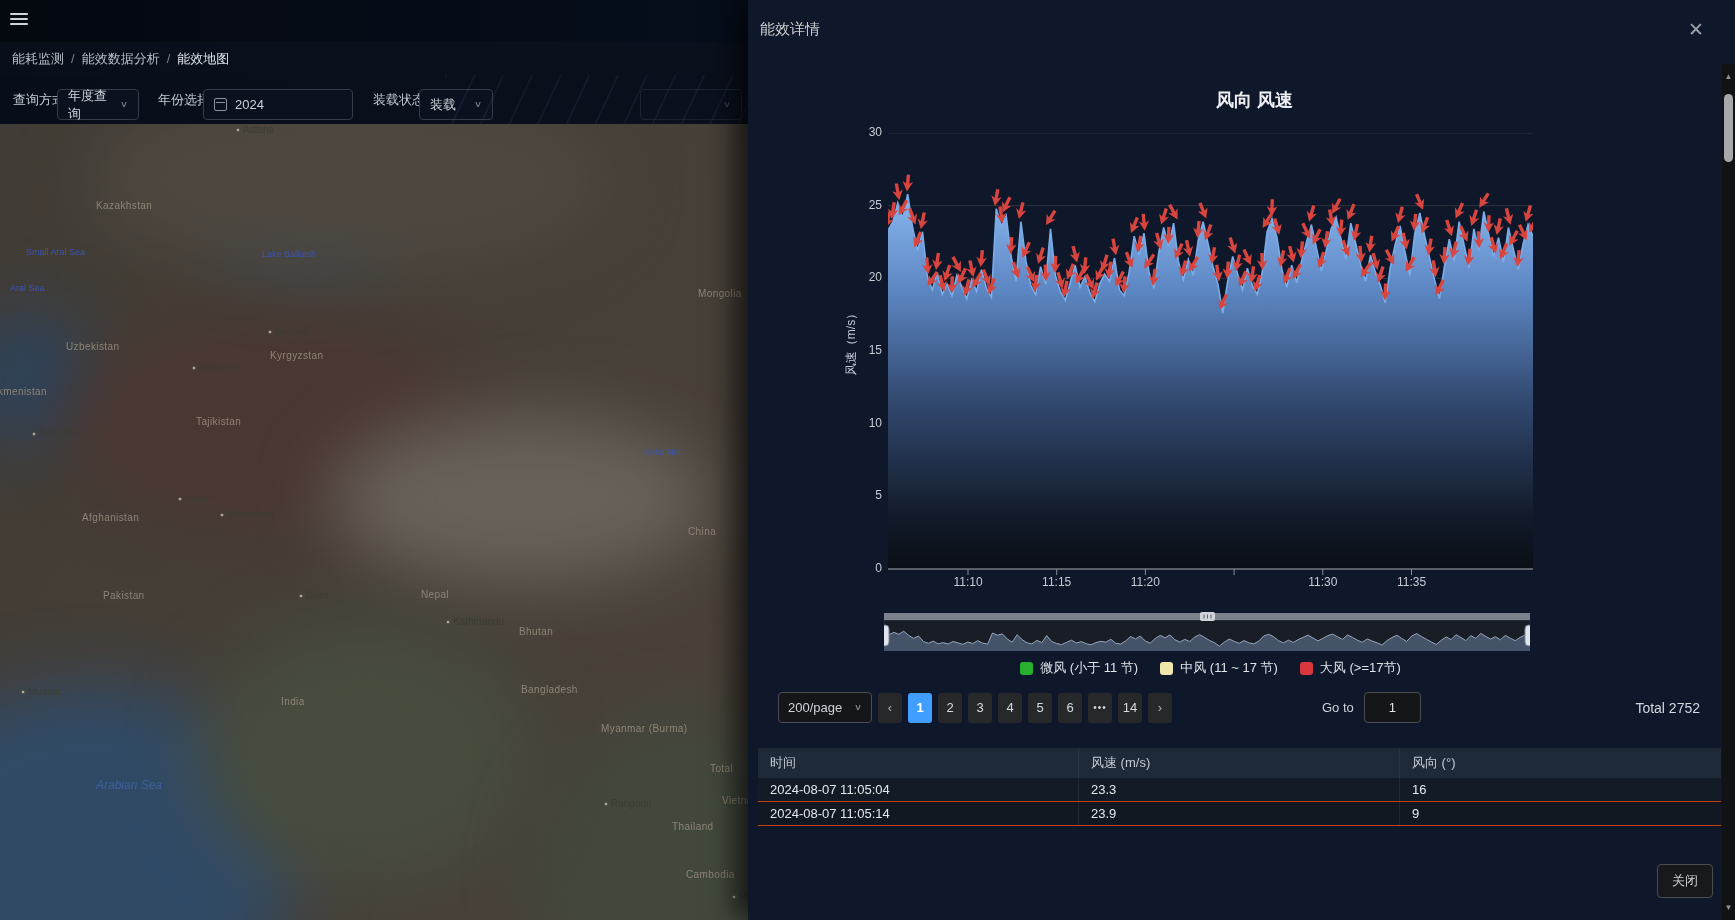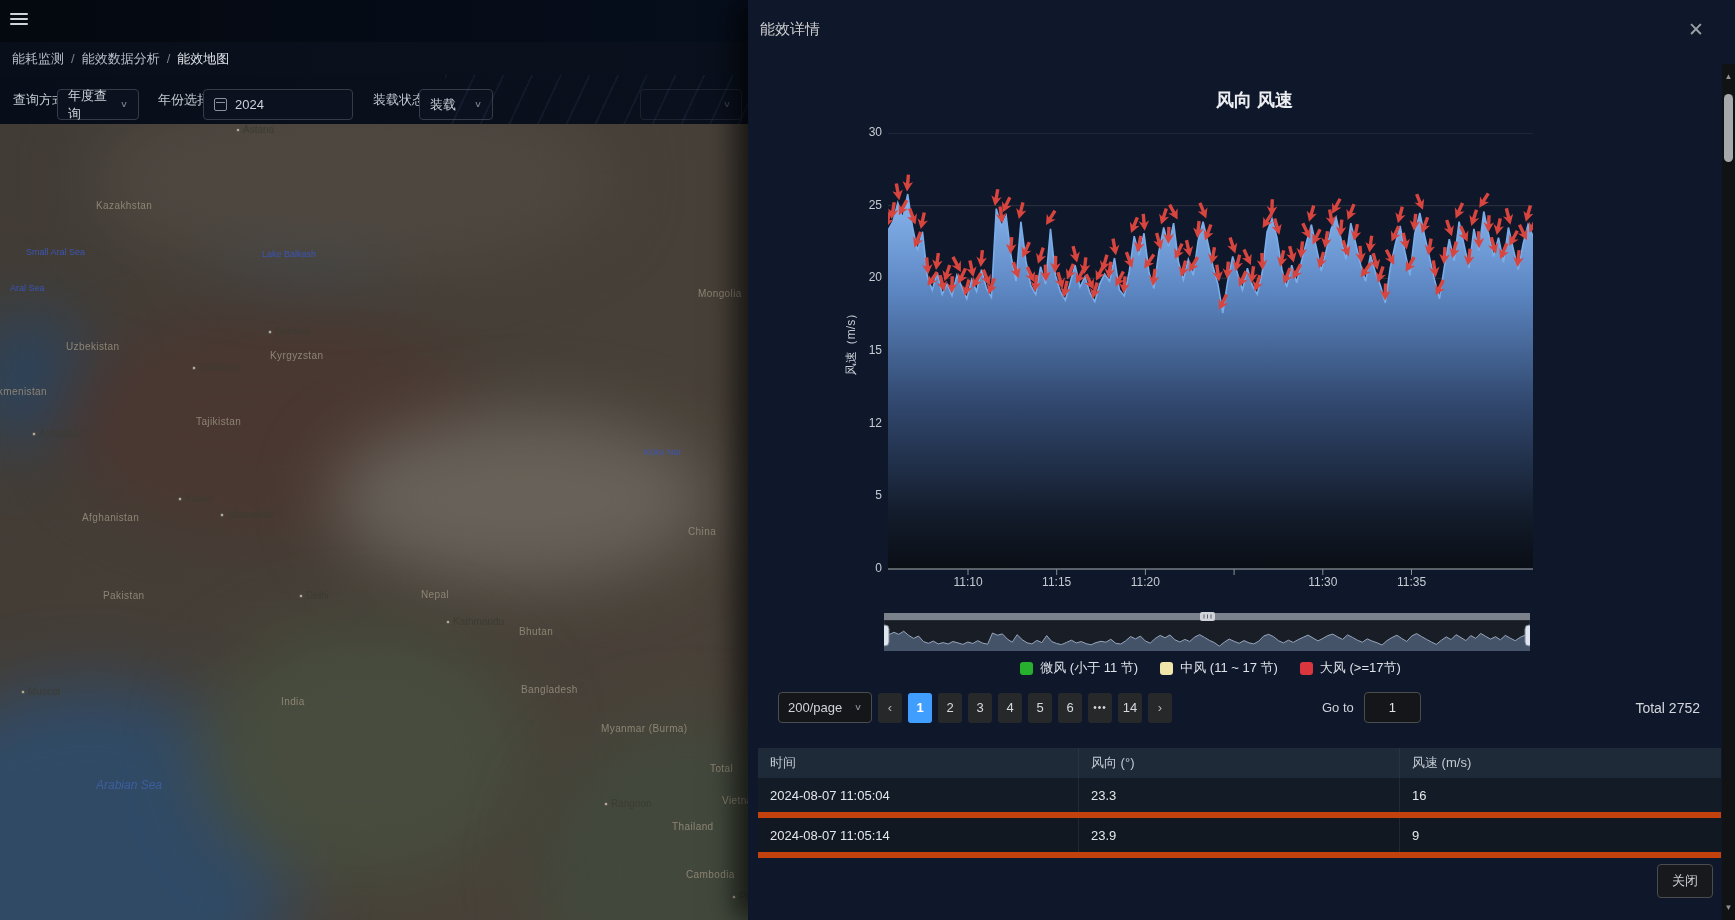--- a/index.html
+++ b/index.html
@@ -82,21 +82,21 @@
   .pg-btn.more { letter-spacing:1px; font-size:10px; }
   .goto-label { margin-left:150px; font-size:13px; color:#cfd3d9; }
   .goto-input { width:57px; height:31px; margin-left:10px; border:1px solid #4b4c4e; border-radius:4px;
     background:#151619; color:#dfe3e8; font-size:13px; text-align:center; }
   .total-label { margin-left:auto; font-size:14px; color:#d4d8dd; }
 
   .detail-table { position:absolute; left:10px; top:748px; width:963px; font-size:13px; }
   .t-row { display:grid; grid-template-columns:321px 321px 321px; }
   .t-head { background:#1e2a38; height:30px; }
   .t-head .t-cell { color:#c3cbd4; }
-  .t-body-row { height:40px; border-bottom:6px solid #c2410c; }
+  .t-body-row { height:24px; border-bottom:1px solid #c2410c; }
   .t-body-row:nth-child(2) { background:#131c26; }
   .t-body-row:nth-child(3) { background:#111821; }
   .t-cell { display:flex; align-items:center; padding-left:12px; color:#e4e7ea;
     border-right:1px solid rgba(60,72,88,0.35); }
   .t-cell:last-child { border-right:none; }
 
   .close-btn { position:absolute; right:22px; top:864px; height:34px; padding:0 14px;
     border:1px solid #4b4c4e; border-radius:4px; background:#18191c; color:#d0d3d8;
     font-size:13px; display:flex; align-items:center; cursor:pointer; }
 
@@ -190,21 +190,21 @@
 
   <div class="drawer">
     <div class="drawer-title">能效详情</div>
     <div class="drawer-close">✕</div>
 
     <div class="chart-title">风向 风速</div>
     <div class="ylabel">风速（m/s）</div>
     <div id="yticks">
         <div class="ytick" style="left: 100px; top: 561px;">0</div>
         <div class="ytick" style="left: 100px; top: 488.333px;">5</div>
-        <div class="ytick" style="left: 100px; top: 415.667px;">12</div>
+        <div class="ytick" style="left: 100px; top: 415.667px;">10</div>
         <div class="ytick" style="left: 100px; top: 343px;">15</div>
         <div class="ytick" style="left: 100px; top: 270.333px;">20</div>
         <div class="ytick" style="left: 100px; top: 197.667px;">25</div>
         <div class="ytick" style="left: 100px; top: 125px;">30</div>
       </div>
     <div id="xticks">
         <div class="xtick" style="left: 220px;">11:10</div>
         <div class="xtick" style="left: 308.7px;">11:15</div>
         <div class="xtick" style="left: 397.4px;">11:20</div>
         <div class="xtick" style="left: 483px; margin-top: 36px;">11:25</div>
@@ -414,22 +414,22 @@
         </span>
       <div class="pg-btn nav">›</div>
       <span class="goto-label">Go to</span>
       <input class="goto-input" value="1" style="">
       <span class="total-label">Total 2752</span>
     </div>
 
     <div class="detail-table" id="detail-table">
         <div class="t-row t-head">
           <div class="t-cell">时间</div>
+          <div class="t-cell">风速 (m/s)</div>
           <div class="t-cell">风向 (°)</div>
-          <div class="t-cell">风速 (m/s)</div>
         </div>
         <div class="t-row t-body-row">
           <div class="t-cell">2024-08-07 11:05:04</div>
           <div class="t-cell">23.3</div>
           <div class="t-cell">16</div>
         </div>
         <div class="t-row t-body-row">
           <div class="t-cell">2024-08-07 11:05:14</div>
           <div class="t-cell">23.9</div>
           <div class="t-cell">9</div>

